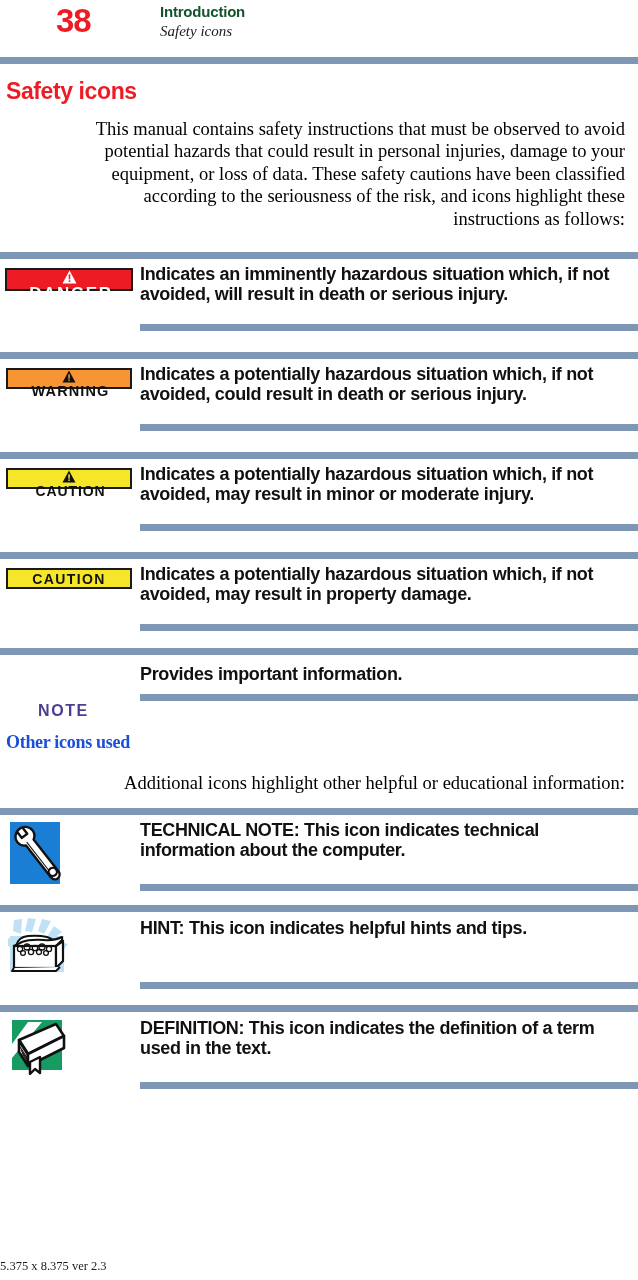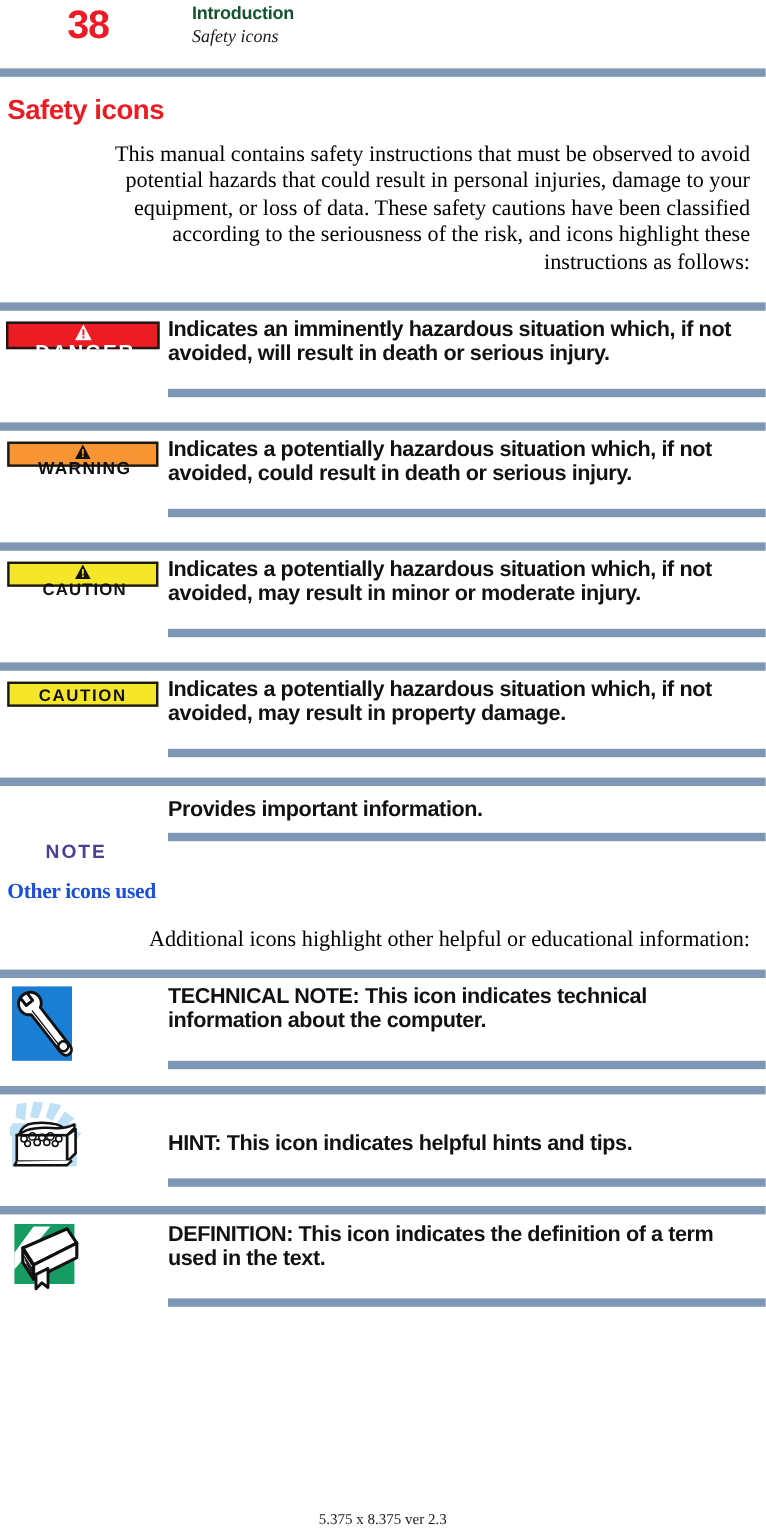--- a/index.html
+++ b/index.html
@@ -195,21 +195,20 @@
     height: 60px;
   }
   .pic-icon svg { display: block; }
 
   
   .footer {
     position: absolute;
     left: 0;
     width: 638px;
     top: 1259px;
-    text-align: center;
     font-family: "Liberation Serif", serif;
     font-size: 12.5px;
     color: #1a1a1a;
   }
 </style>
 </head>
 <body>
 
 <div class="page-header">
   <div class="page-number">38</div>
@@ -324,21 +323,21 @@
       <circle cx="27" cy="30" r="2.7"></circle>
       <circle cx="34" cy="29" r="3"></circle>
       <circle cx="41" cy="31" r="2.6"></circle>
       <circle cx="15" cy="35" r="2.4"></circle>
       <circle cx="23" cy="34" r="2.6"></circle>
       <circle cx="31" cy="34" r="2.5"></circle>
       <circle cx="38" cy="35" r="2.4"></circle>
     </g>
   </svg>
 </div>
-<div class="row-desc" style="top:942px">HINT: This icon indicates helpful hints and tips.</div>
+<div class="row-desc" style="top:918px">HINT: This icon indicates helpful hints and tips.</div>
 <div class="rule-inner" style="top:982px"></div>
 
 <div class="rule-full" style="top:1005px"></div>
 <div class="pic-icon" style="top:1018px">
   <svg width="62" height="64" viewBox="0 0 62 64" aria-hidden="true">
     <polygon points="4,2 54,2 54,52 4,52" fill="#169b62"></polygon>
     <path d="M20 4 L4 26 v14 L34 4 z" fill="#ffffff"></path>
     <path d="M11 22 L48 6 l8 12 L20 36 z" fill="#ffffff" stroke="#111111" stroke-width="2.6" stroke-linejoin="round"></path>
     <path d="M11 22 v12 l9 14 L20 36 z" fill="#ffffff" stroke="#111111" stroke-width="2.6" stroke-linejoin="round"></path>
     <path d="M20 36 L56 18 v12 L20 48 z" fill="#ffffff" stroke="#111111" stroke-width="2.6" stroke-linejoin="round"></path>

